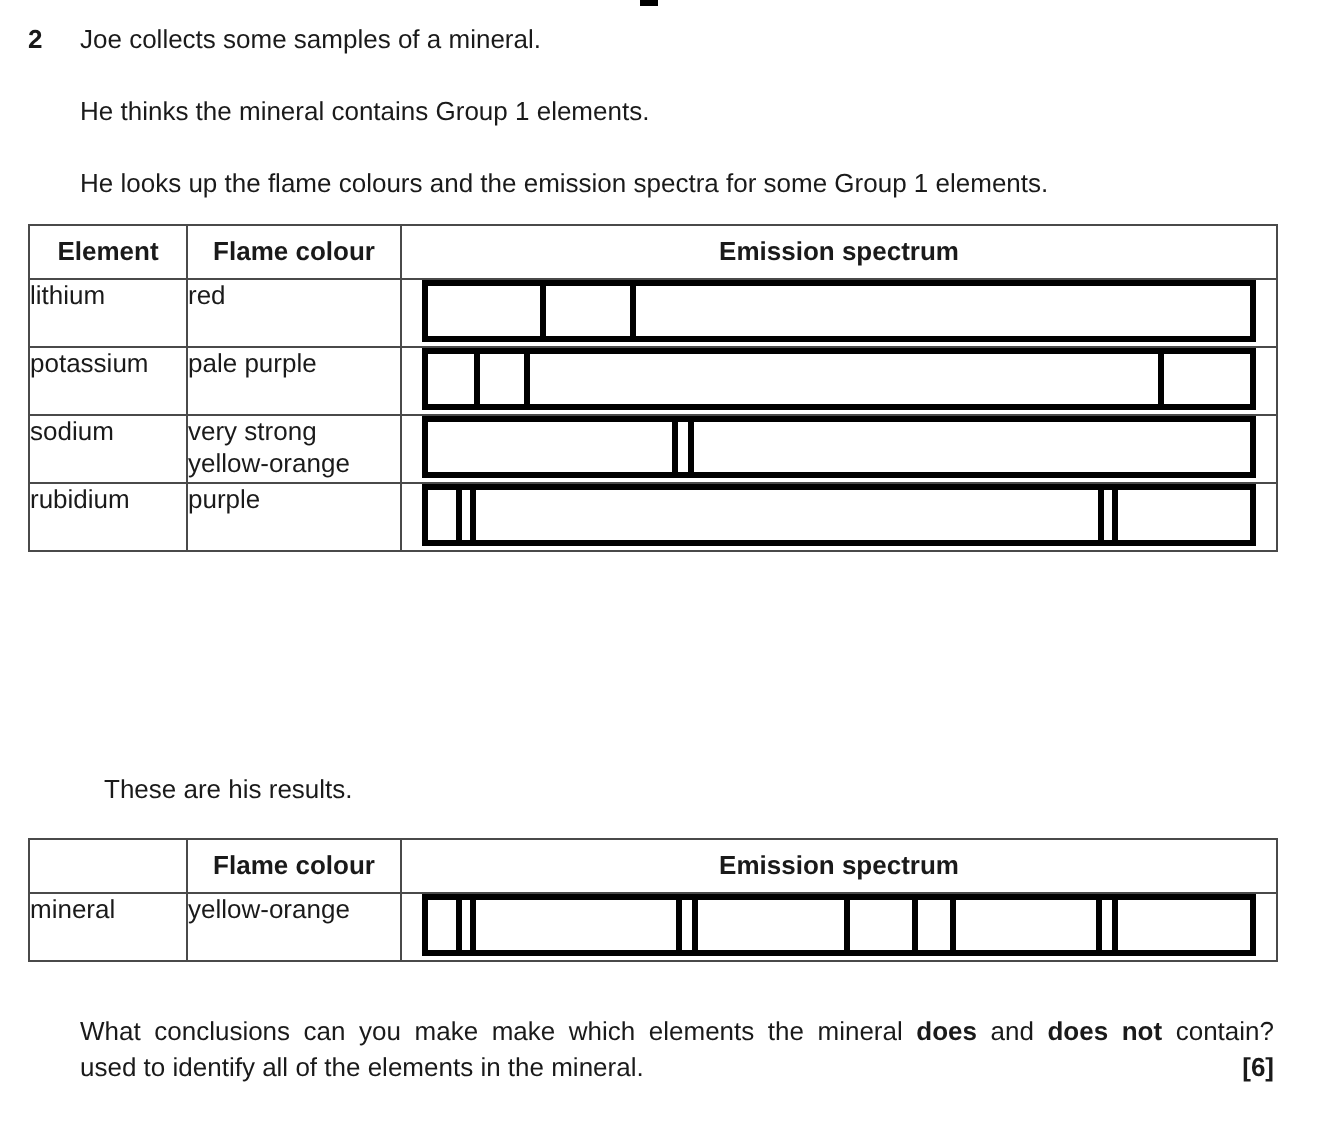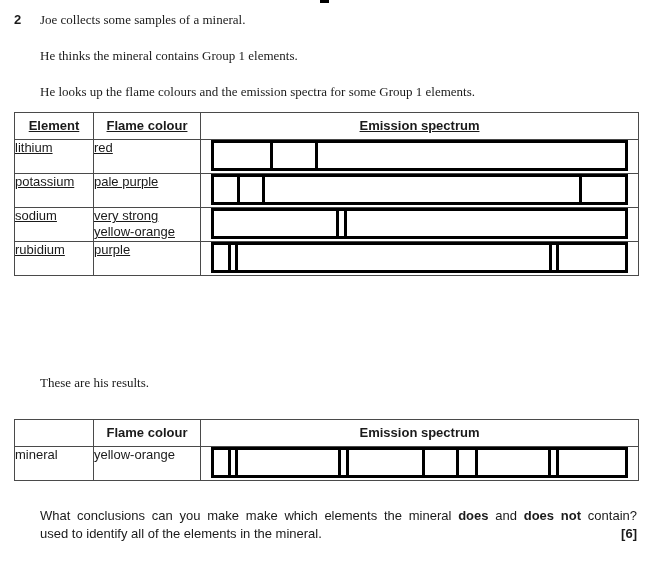--- a/index.html
+++ b/index.html
@@ -4,21 +4,21 @@
 <style>
   html,body { margin:0; padding:0; background:#fff; }
   .page {
     position:relative; width:660px; height:568px; background:#ffffff;
     font-family:"Liberation Sans", sans-serif; font-size:13px; color:#1a1a1a;
     overflow:hidden;
   }
   .artifact { position:absolute; left:320px; top:0; width:9px; height:3px; background:#000; }
   .abs { position:absolute; }
   .qnum { font-weight:bold; }
-  .para { position:absolute; left:40px; white-space:nowrap;font-family:Liberation Serif, serif; }
+  .para { position:absolute; left:40px; white-space:nowrap; }
 
   table.qtable { position:absolute; left:14px; border-collapse:collapse; table-layout:fixed; }
   table.qtable th, table.qtable td {
     border:1px solid #4a4a4a; padding:0; vertical-align:top;
     font-size:13px; line-height:16px;
   }
   table.qtable th { font-weight:bold; text-align:center; vertical-align:middle; height:26px; }
   td.txtcell { padding:5px 6px 0 6px; text-align:left; }
   td.speccell { vertical-align:middle; }
   .col-el { width:78px; }
@@ -45,21 +45,21 @@
 
 <div class="page">
 
   <div class="artifact"></div>
 
   <div class="abs qnum" style="left:14px; top:12px;">2</div>
   <div class="para" style="top:12px;">Joe collects some samples of a mineral.</div>
   <div class="para" style="top:48px;text-align:right;">He thinks the mineral contains Group 1 elements.</div>
   <div class="para" style="top:84px;">He looks up the flame colours and the emission spectra for some Group 1 elements.</div>
 
-  <table class="qtable" style="top:112px;text-decoration:underline;">
+  <table class="qtable" style="top:112px;">
     <tbody>
         <tr>
       <th class="col-el">Element</th>
       <th class="col-fc">Flame colour</th>
       <th class="col-sp">Emission spectrum</th>
     </tr>
     <tr class="body-row">
       <td class="txtcell">lithium</td>
       <td class="txtcell">red</td>
       <td class="speccell">
@@ -98,21 +98,21 @@
               <div class="sline" style="left: 3.3%;"></div>
               <div class="sline" style="left: 5.1%;"></div>
               <div class="sline" style="left: 81.4%;"></div>
               <div class="sline" style="left: 83.3%;"></div>
             </div>
       </td>
     </tr>
   </tbody>
     </table>
 
-  <div class="para" style="top:375px;">These are his results.</div>
+  <div class="para" style="top:387px;margin-left:12px;">These are his results.</div>
 
   <table class="qtable" style="top:419px;">
     <tbody>
         <tr>
       <td class="nocell col-el"></td>
       <th class="col-fc">Flame colour</th>
       <th class="col-sp">Emission spectrum</th>
     </tr>
     <tr class="body-row">
       <td class="txtcell">mineral</td>

